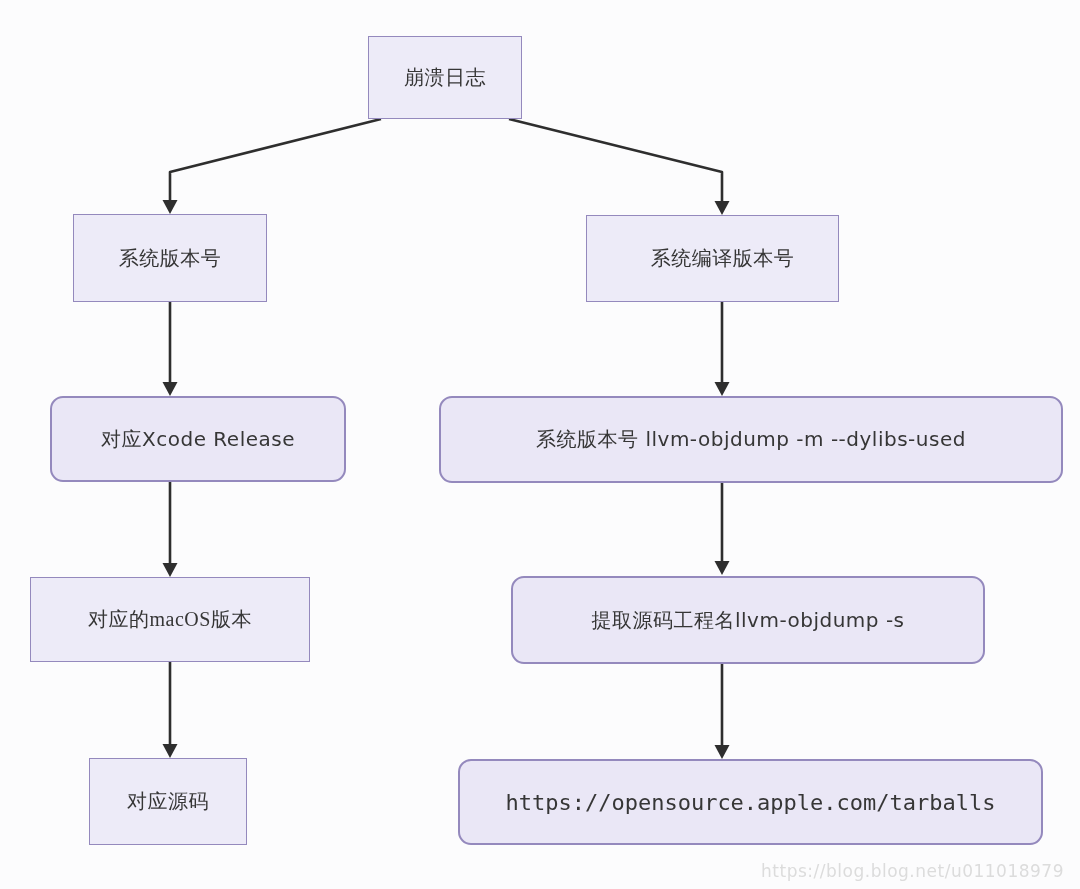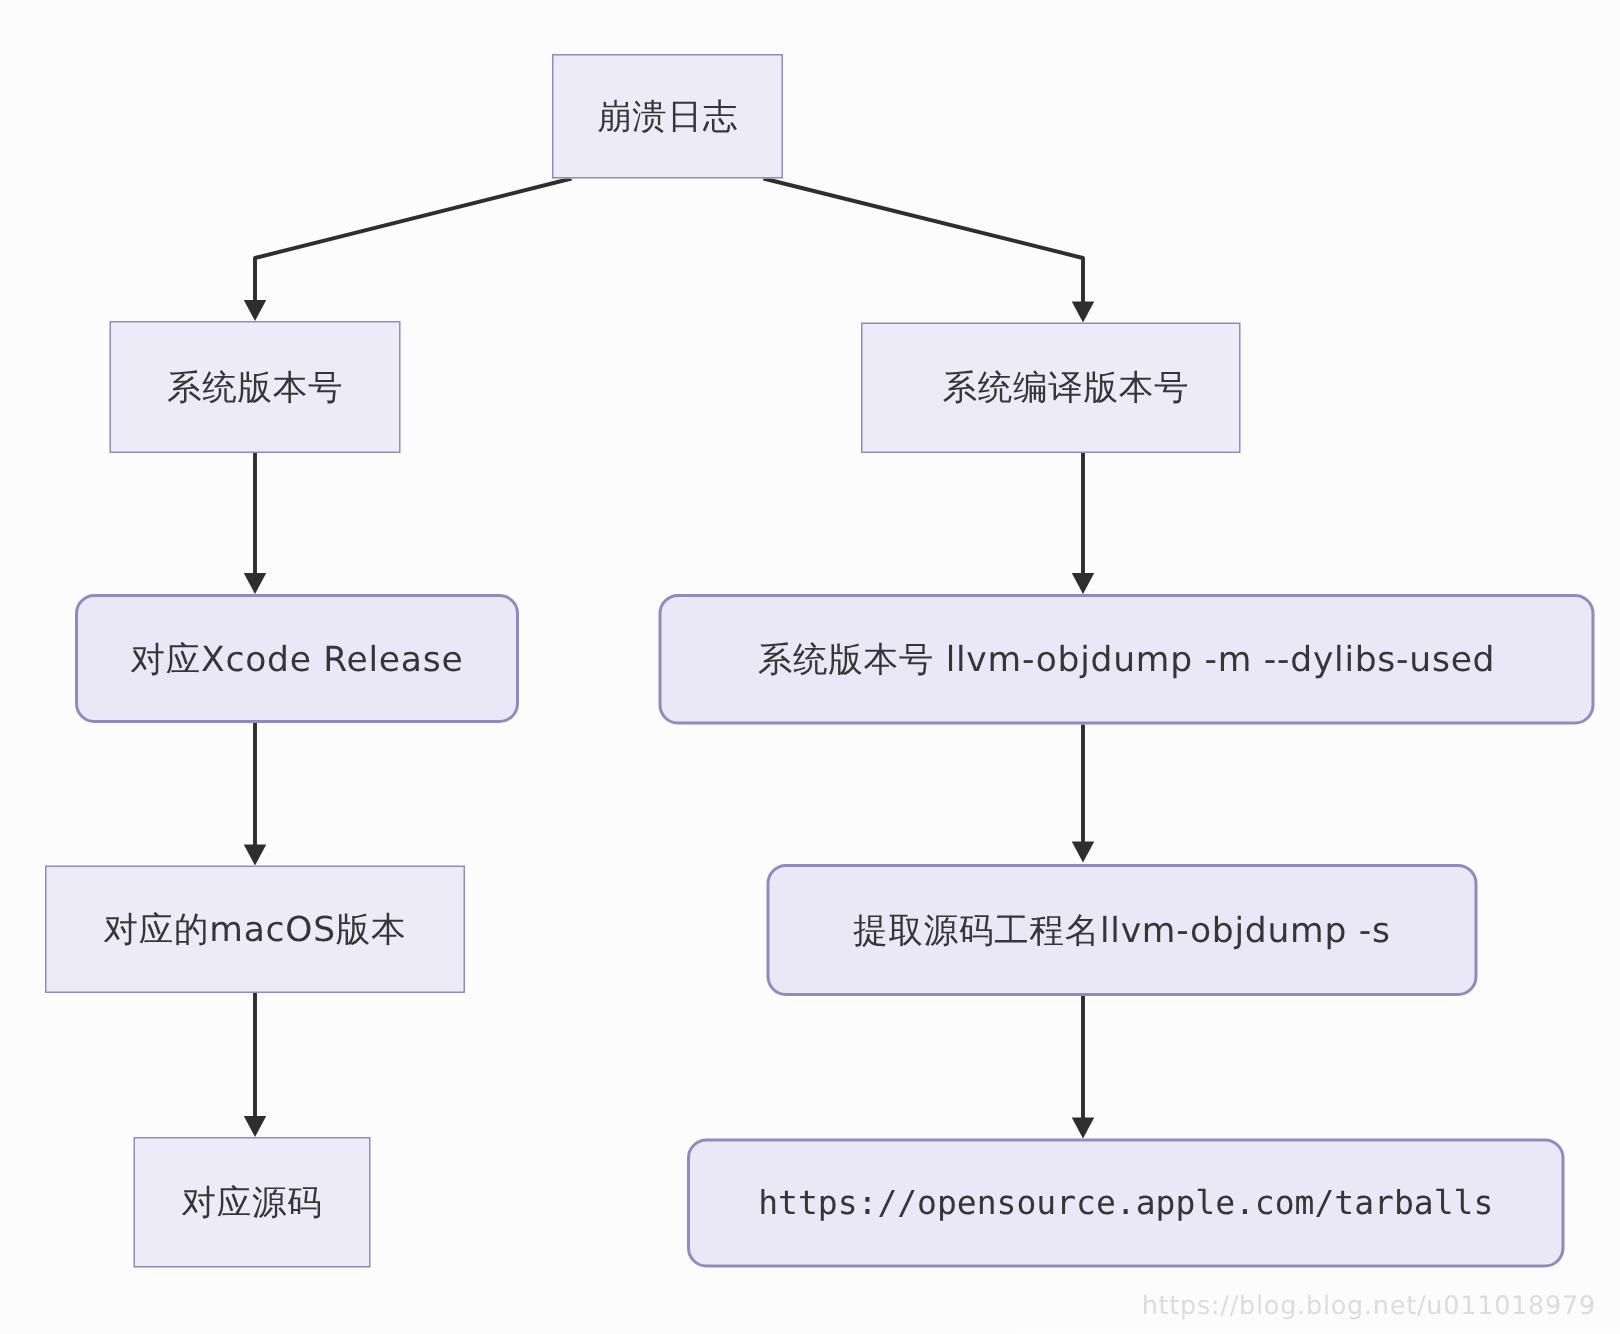--- a/index.html
+++ b/index.html
@@ -34,21 +34,21 @@
   }
   .node {
     position: absolute;
     display: flex;
     align-items: center;
     justify-content: center;
     box-sizing: border-box;
     background: var(--node-fill, #edebf8);
     border: 1.6px solid var(--node-border, #9489bd);
     color: var(--text, #363636);
-    font-size: 23px;
+    font-size: 20px;
     text-align: center;
     white-space: nowrap;
     letter-spacing: 0.5px;
   }
   .node.round {
     border-radius: 13px;
     border-width: 2px;
     background: var(--node-fill-round, #eae7f6);
     margin-left: 28px;
   }
@@ -116,33 +116,33 @@
   </svg>
 
   <div class="node" style="left:368px; top:36px; width:154px; height:83px;">
     <span>崩溃日志</span>
   </div>
 
   <div class="node" style="left:73px; top:214px; width:194px; height:88px;">
     <span>系统版本号</span>
   </div>
 
-  <div class="node" style="left:574px; top:215px; width:253px; height:87px;padding-left:20px;">
+  <div class="node" style="left:586px; top:215px; width:253px; height:87px;padding-left:20px;">
     <span>系统编译版本号</span>
   </div>
 
   <div class="node round" style="left:22px; top:396px; width:296px; height:86px;">
     <span>对应Xcode Release</span>
   </div>
 
   <div class="node round" style="left:411px; top:396px; width:624px; height:87px;">
     <span>系统版本号 llvm-objdump -m --dylibs-used</span>
   </div>
 
-  <div class="node" style="left:30px; top:577px; width:280px; height:85px;">
+  <div class="node" style="left:30px; top:577px; width:280px; height:85px;font-family:Liberation Serif, serif;">
     <span>对应的macOS版本</span>
   </div>
 
   <div class="node round" style="left:483px; top:576px; width:474px; height:88px;">
     <span>提取源码工程名llvm-objdump -s</span>
   </div>
 
   <div class="node" style="left:89px; top:758px; width:158px; height:87px;">
     <span>对应源码</span>
   </div>

